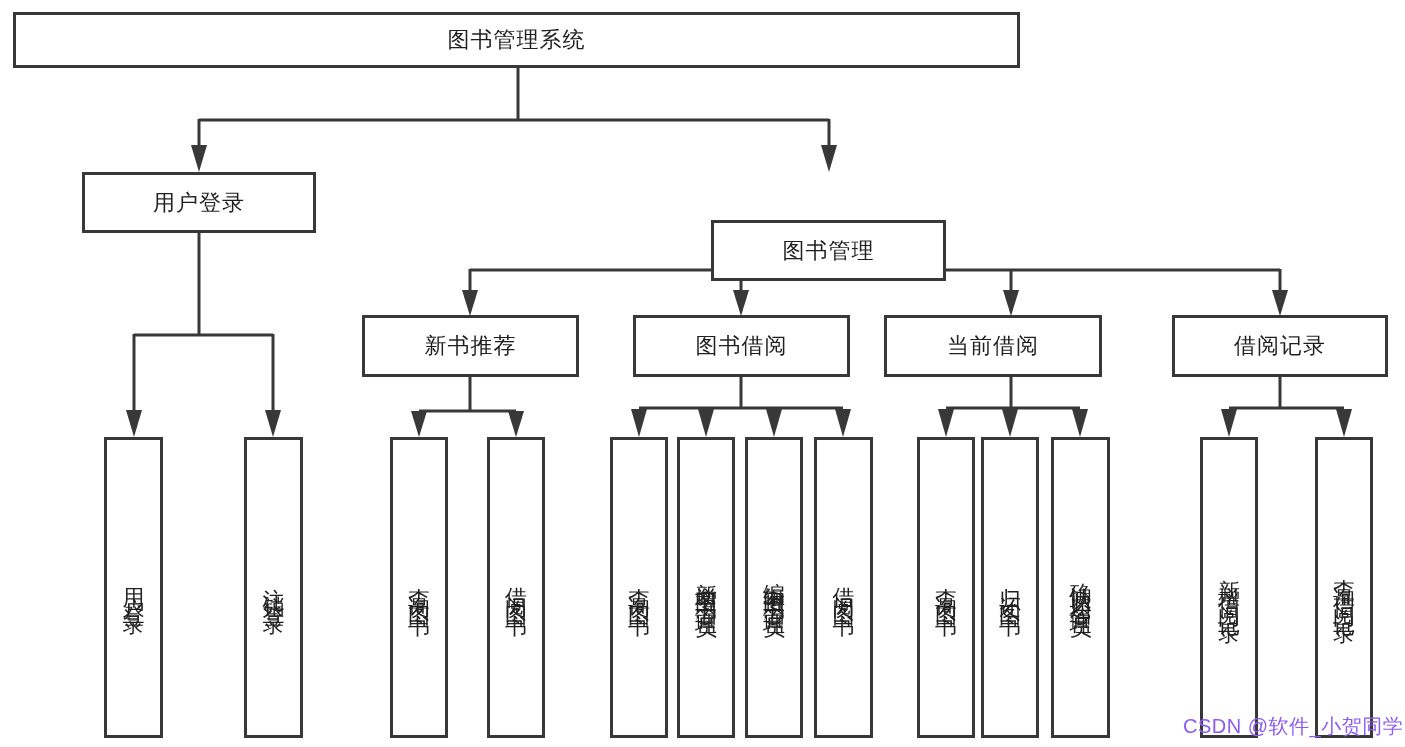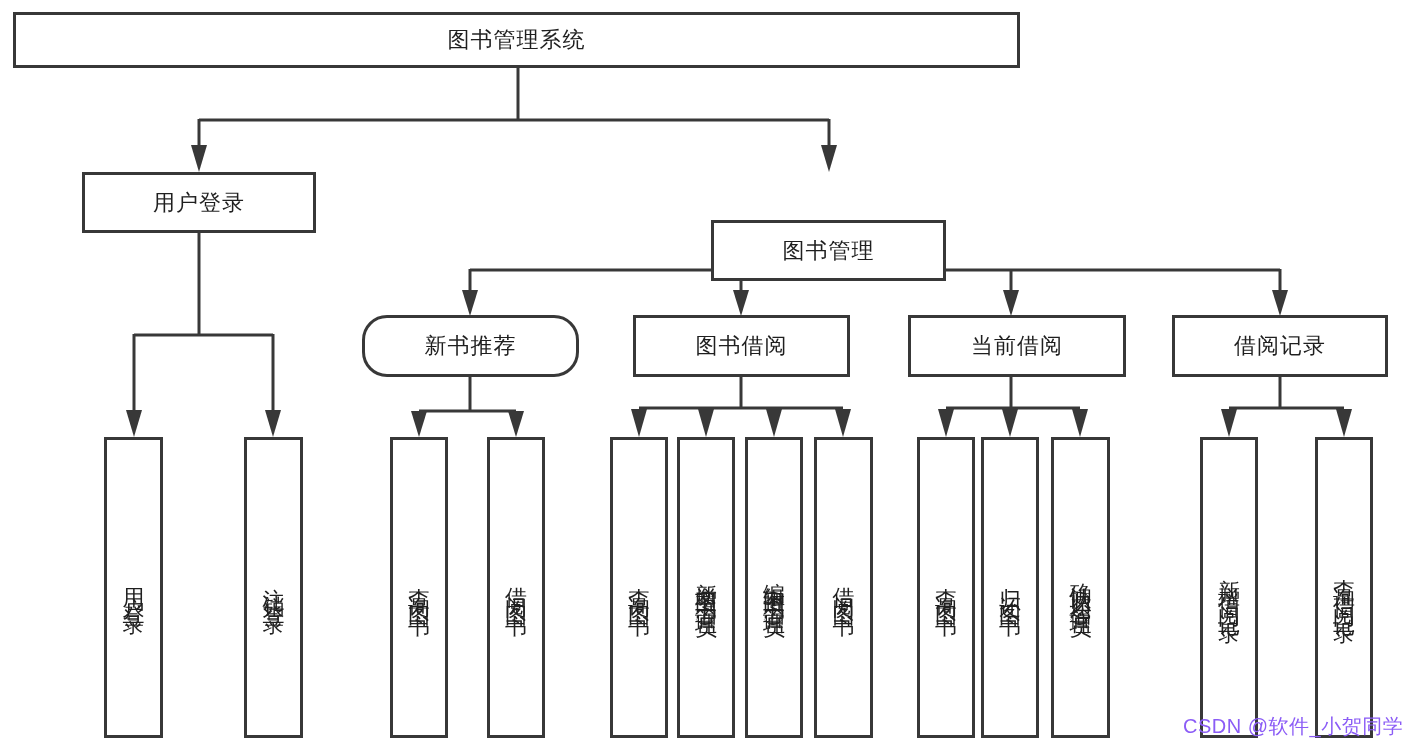--- a/index.html
+++ b/index.html
@@ -128,27 +128,27 @@
     <span>图书管理系统</span>
   </div>
 
   <div class="node hnode" style="left:82px; top:172px; width:234px; height:61px;">
     <span>用户登录</span>
   </div>
   <div class="node hnode" style="left:711px; top:172px; width:235px; height:61px;margin-top:48px;">
     <span>图书管理</span>
   </div>
 
-  <div class="node hnode" style="left:362px; top:315px; width:217px; height:62px;border-radius:25px;">
+  <div class="node hnode" style="left:362px; top:315px; width:217px; height:62px;">
     <span>新书推荐</span>
   </div>
   <div class="node hnode" style="left:633px; top:315px; width:217px; height:62px;justify-content:center;">
     <span>图书借阅</span>
   </div>
-  <div class="node hnode" style="left:908px; top:315px; width:218px; height:62px;">
+  <div class="node hnode" style="left:884px; top:315px; width:218px; height:62px;">
     <span>当前借阅</span>
   </div>
   <div class="node hnode" style="left:1172px; top:315px; width:216px; height:62px;">
     <span>借阅记录</span>
   </div>
 
   <div class="node leaf" style="left:104px; width:59px;">
     <span class="vtext">用户登录</span>
   </div>
   <div class="node leaf" style="left:244px; width:59px;">

